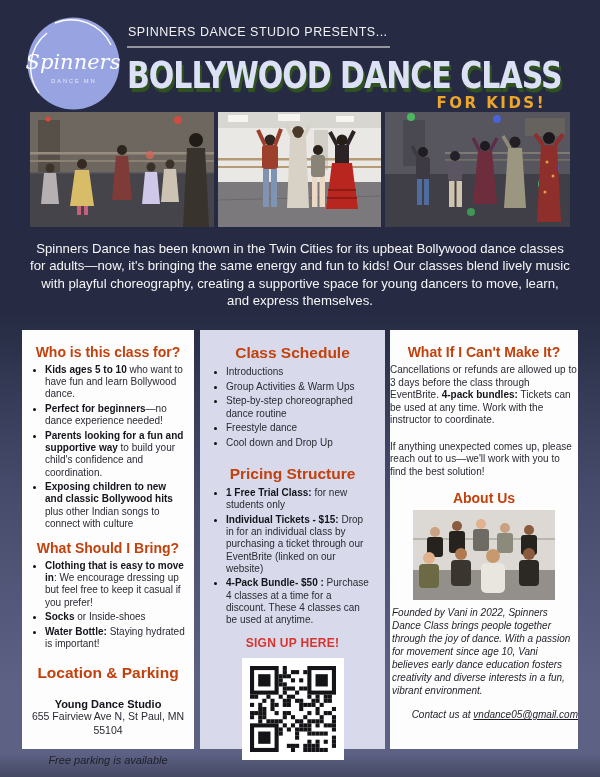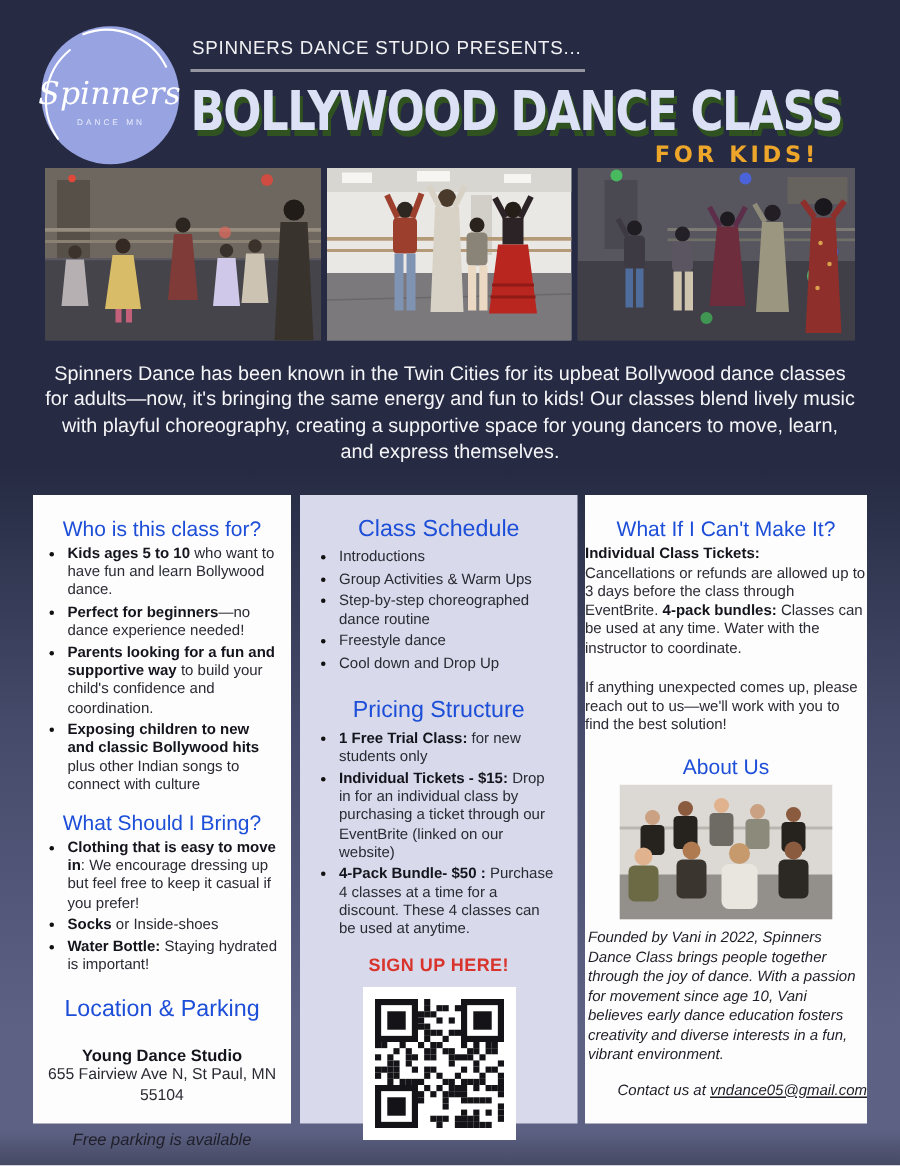--- a/index.html
+++ b/index.html
@@ -22,21 +22,21 @@
   
   .intro{position:absolute;left:30px;top:240px;width:540px;margin:0;color:#f5f5f8;
     font-size:13.2px;line-height:1.32;text-align:center;}
   
   .card{position:absolute;top:330px;height:419px;box-sizing:border-box;color:#2a2a33;}
   .card.white{background:#fdfdfe;}
   .card.lav{background:#d8daeb;}
   .card-left{left:22px;width:172px;padding:8px 9px;}
   .card-mid{left:200px;width:185px;padding:8px 12px;}
   .card-right{left:390px;width:188px;padding:8px 0;}
-  .h{font-weight:normal;color:#1d4ed8;text-align:center;margin:6px 0 4px;}
+  .h{font-weight:bold;color:#c2410c;text-align:center;margin:6px 0 4px;}
   .h14{font-size:14px;}
   .h15{font-size:15.5px;}
   ul{margin:2px 0 2px;padding-left:14px;}
   li{font-size:10px;line-height:1.22;margin-bottom:2.5px;}
   li::marker{font-size:9px;color:#111;}
   li b, .para b{color:#14141c;}
   .para{font-size:10px;line-height:1.25;margin:3px 0;}
   .blk{display:block;}
   .studio{font-size:11px;font-weight:bold;text-align:center;margin-top:16px;color:#14141c;}
   .addr{font-size:10.5px;text-align:center;line-height:1.3;}
@@ -356,22 +356,22 @@
           <rect x="0" y="56" width="28" height="28" fill="#141418"></rect>
           <rect x="4" y="60" width="20" height="20" fill="#ffffff"></rect>
           <rect x="8" y="64" width="12" height="12" fill="#141418"></rect>
         </svg>
     </div>
   </section>
 
   <section class="card white card-right">
     <div class="h h14">What If I Can't Make It?</div>
     <p class="para">
-      <b class="blk">Individual Class Tickets:</b><span>Cancellations or refunds are allowed up to 3 days before the class through EventBrite.</span>
-      <b>4-pack bundles:</b><span> Classes can be used at any time. Water with the instructor to coordinate.</span>
+      <span>Cancellations or refunds are allowed up to 3 days before the class through EventBrite.</span>
+      <b>4-pack bundles:</b><span> Tickets can be used at any time. Work with the instructor to coordinate.</span>
     </p>
     <div class="spacer8"></div>
     <p class="para">If anything unexpected comes up, please reach out to us—we'll work with you to find the best solution!</p>
     <div class="h h14" style="margin-top:12px">About Us</div>
 
     <svg class="about-photo" width="142" height="90" viewBox="0 0 142 90">
       <rect width="142" height="90" fill="#dcd9d4"></rect>
       <rect y="28" width="142" height="2" fill="#b9b6b0"></rect>
       <rect y="60" width="142" height="30" fill="#93908c"></rect>
       <g>

